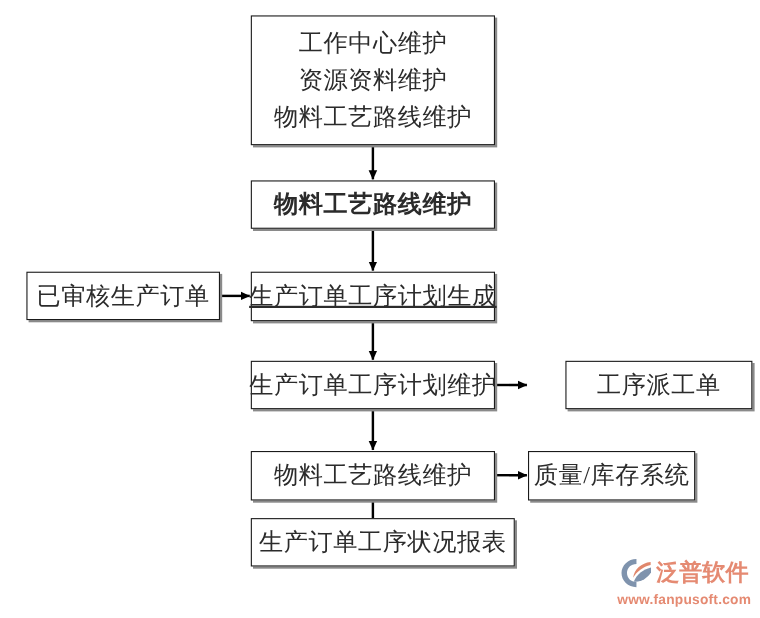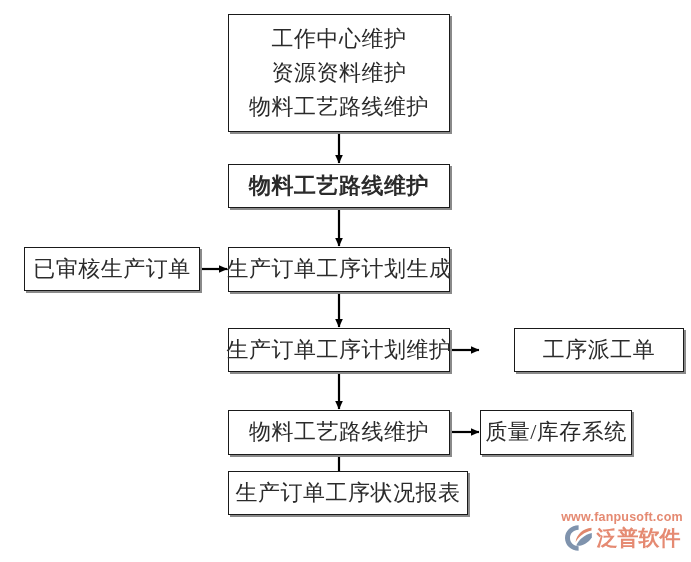--- a/index.html
+++ b/index.html
@@ -41,21 +41,21 @@
     user-select: none;
   }
   .node .line {
     display: block;
   }
 
   
   #node-master      { left: 228px; top: 14px;  width: 222px; height: 118px; }
   #node-routing     { left: 228px; top: 164px; width: 222px; height: 44px; font-weight: bold;  }
   #node-approved    { left: 24px;  top: 247px; width: 176px; height: 44px;  }
-  #node-generate    { left: 228px; top: 247px; width: 222px; height: 45px;  }
+  #node-generate    { left: 228px; top: 247px; width: 222px; height: 45px; text-decoration: underline;  }
   #node-planmaint   { left: 228px; top: 328px; width: 222px; height: 44px;  }
   #node-dispatch    { left: 480px; top: 328px; width: 170px; height: 44px; margin-left: 34px;  }
   #node-transfer    { left: 228px; top: 410px; width: 222px; height: 45px;  }
   #node-qualitystock{ left: 480px; top: 410px; width: 152px; height: 45px;  }
   #node-report      { left: 228px; top: 471px; width: 240px; height: 44px;  }
 
   
   #watermark {
     position: absolute;
     left: 556px;
@@ -149,22 +149,22 @@
 
 <div class="node" id="node-qualitystock">
   <span class="line">质量/库存系统</span>
 </div>
 
 <div class="node" id="node-report">
   <span class="line">生产订单工序状况报表</span>
 </div>
 
 <div id="watermark">
-  <div id="wm-url">www.fanpusoft.com</div>
   <div id="wm-row">
     <svg id="wm-mark" viewBox="0 0 30 28" xmlns="http://www.w3.org/2000/svg">
       <path d="M14.6 1.2 C6.9 1.2 1.0 7.0 1.0 14.0 C1.0 21.0 6.9 26.8 14.6 26.8 L14.6 22.2 C9.6 22.2 6.0 18.6 6.0 14.0 C6.0 9.4 9.6 5.8 14.6 5.8 Z" fill="#7f93ad"></path>
       <path d="M27.5 3.8 C19.0 4.6 12.6 10.4 11.6 18.2 C15.0 12.4 20.4 8.2 27.5 6.6 Z" fill="#e0876c"></path>
       <path d="M27.8 9.0 C20.4 10.8 15.0 15.4 12.2 21.6 C17.8 22.6 24.2 19.0 27.8 13.4 Z" fill="#7f93ad"></path>
     </svg>
     <span id="wm-name">泛普软件</span>
   </div>
+  <div id="wm-url">www.fanpusoft.com</div>
 </div>
 
 </body></html>

